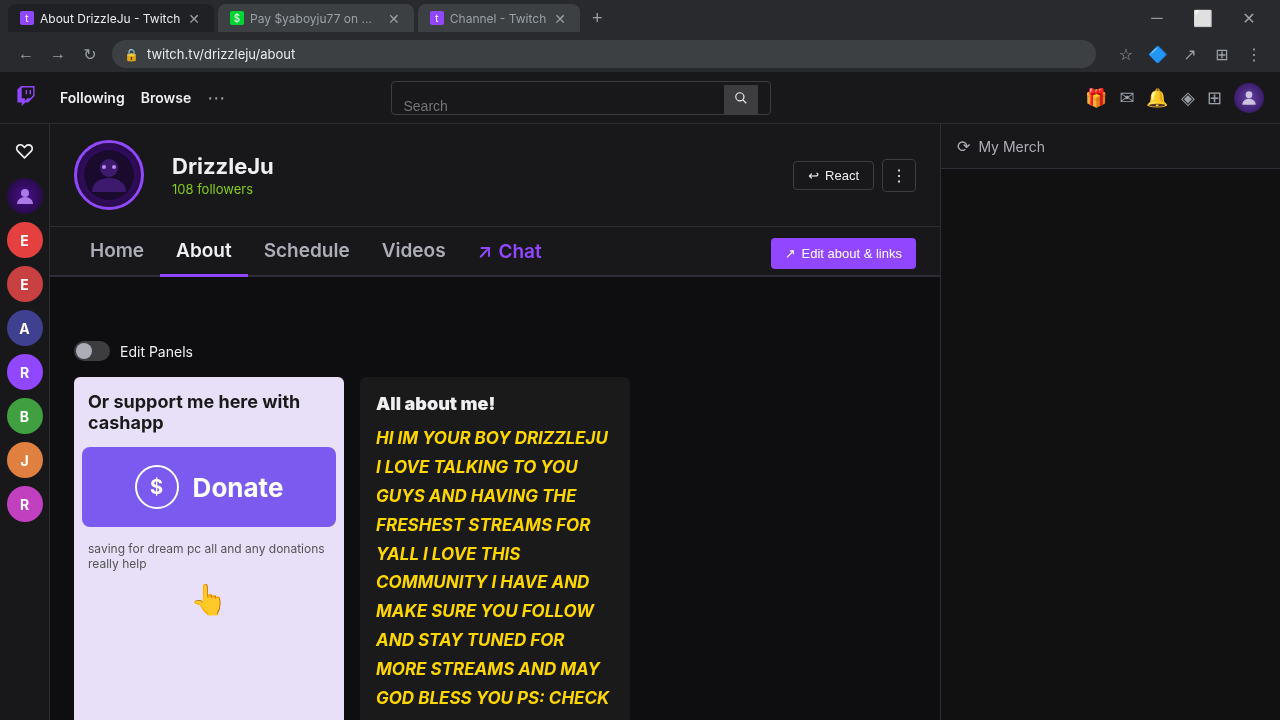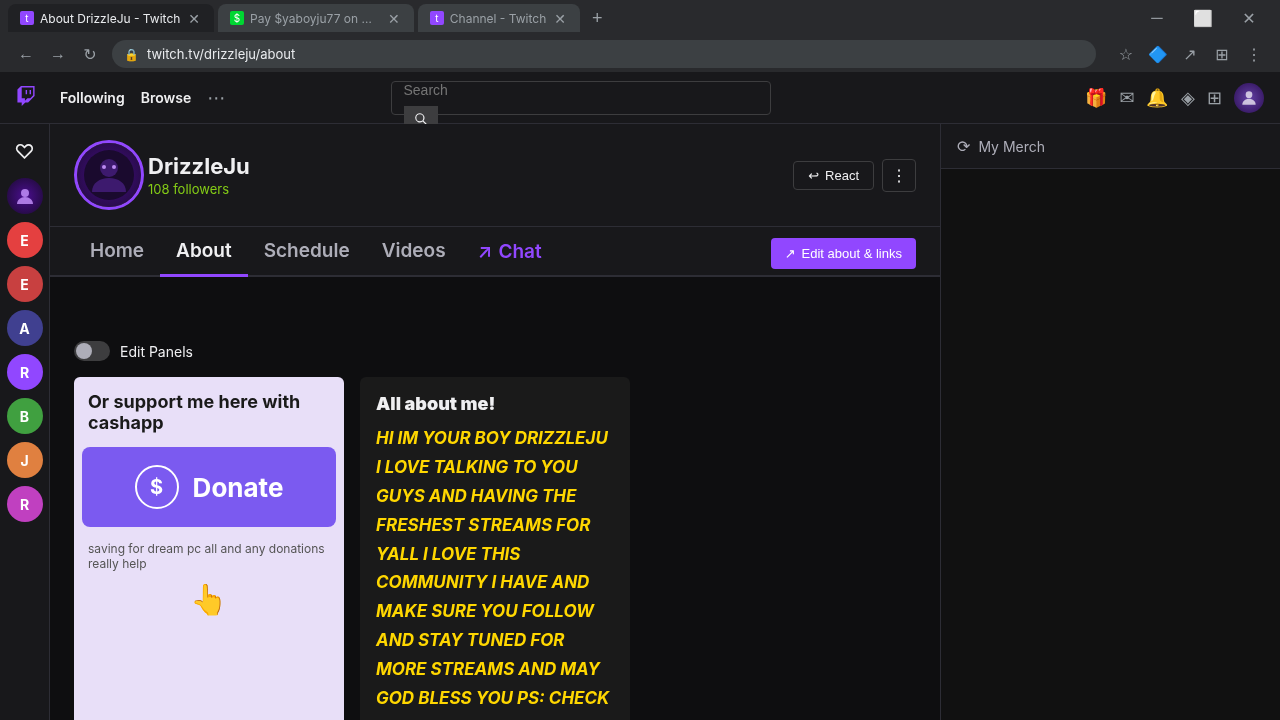--- a/index.html
+++ b/index.html
@@ -25,39 +25,39 @@
     .browser-action-btn { background: none; border: none; color: #9aa0a6; font-size: 16px; cursor: pointer; width: 28px; height: 28px; display: flex; align-items: center; justify-content: center; border-radius: 50%; }
 
     
     .twitch-app { background: #0e0e10; display: flex; flex-direction: column; height: calc(720px - 72px); }
     .twitch-header { background: #18181b; height: 52px; display: flex; align-items: center; padding: 0 16px; gap: 16px; border-bottom: 1px solid #2d2d35; }
     .twitch-logo { color: #9147ff; font-size: 22px; margin-right: 8px; }
     .header-nav { display: flex; gap: 16px; align-items: center; }
     .header-nav-item { color: #efeff1; font-size: 14px; font-weight: 600; cursor: pointer; }
     .header-more { color: #9aa0a6; font-size: 18px; cursor: pointer; }
     .header-search { flex: 1; max-width: 380px; margin: 0 auto; }
-    .search-box { width: 100%; background: #18181b; border: 1px solid #3d3d3f; border-radius: 4px; height: 34px; display: flex; align-items: flex-start; padding: 0 12px; gap: 8px; flex-direction: column; }
+    .search-box { width: 100%; background: #18181b; border: 1px solid #3d3d3f; border-radius: 4px; height: 34px; display: flex; align-items: flex-end; padding: 0 12px; gap: 8px; }
     .search-input { background: none; border: none; color: #efeff1; font-size: 14px; flex: 1; outline: none; }
     .search-btn { background: #3d3d3f; border: none; color: #efeff1; padding: 6px 10px; cursor: pointer; font-size: 14px; }
     .header-icons { display: flex; gap: 12px; align-items: center; margin-left: auto; }
     .header-icon { color: #9aa0a6; font-size: 18px; cursor: pointer; }
     .header-avatar { width: 30px; height: 30px; border-radius: 50%; background: #6441a5; display: flex; align-items: center; justify-content: center; font-size: 12px; color: white; cursor: pointer; overflow: hidden; }
 
     .main-layout { display: flex; flex: 1; overflow: hidden; }
     
     
     .left-sidebar { width: 50px; background: #18181b; border-right: 1px solid #2d2d35; display: flex; flex-direction: column; align-items: center; padding: 8px 0; gap: 4px; overflow-y: auto; }
     .sidebar-icon { width: 36px; height: 36px; border-radius: 50%; background: #3d3d3f; display: flex; align-items: center; justify-content: center; cursor: pointer; color: #efeff1; font-size: 14px; overflow: hidden; margin: 2px 0; }
     .sidebar-icon.heart { background: none; }
 
     
     .main-content { flex: 1; background: #0e0e10; overflow-y: auto; }
     
     
-    .channel-header { background: #18181b; padding: 16px 24px; display: flex; align-items: center; gap: 4px; border-bottom: 1px solid #2d2d35; }
+    .channel-header { background: #18181b; padding: 16px 24px; display: flex; align-items: center; gap: 28px; border-bottom: 1px solid #2d2d35; }
     .channel-avatar { width: 70px; height: 70px; border-radius: 50%; background: #3d3d3f; display: flex; align-items: center; justify-content: center; font-size: 28px; color: #9147ff; border: 3px solid #9147ff; overflow: hidden; flex-shrink: 0; }
     .channel-info { flex: 1; }
     .channel-name { font-size: 22px; font-weight: 700; color: #efeff1; }
     .channel-followers { font-size: 13px; color: #84cc16; margin-top: 2px; }
     .channel-header-actions { display: flex; gap: 8px; align-items: center; margin-left: auto; }
     .react-btn { background: none; border: 1px solid #3d3d3f; border-radius: 4px; color: #efeff1; padding: 6px 14px; cursor: pointer; font-size: 13px; display: flex; align-items: center; gap: 6px; }
     .more-btn { background: none; border: 1px solid #3d3d3f; border-radius: 4px; color: #efeff1; padding: 6px 8px; cursor: pointer; font-size: 16px; }
 
     
     .channel-tabs { display: flex; padding: 0 24px; background: #18181b; border-bottom: 2px solid #2d2d35; align-items: flex-end; justify-content: space-between; }

